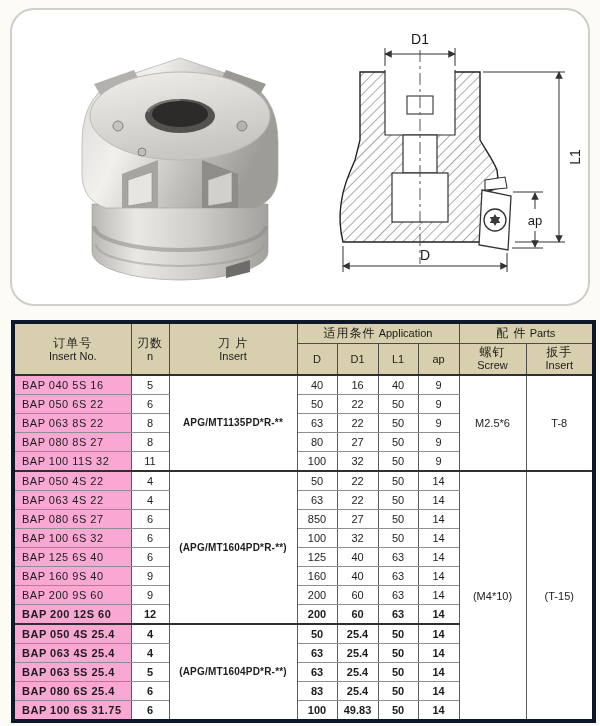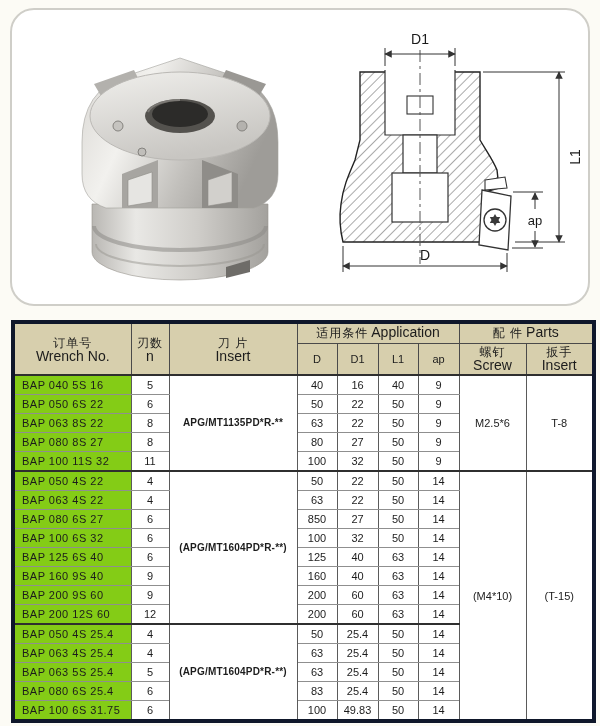--- a/index.html
+++ b/index.html
@@ -44,33 +44,33 @@
     padding: 0 2px;
     font-weight: normal;
     overflow: hidden;
     white-space: nowrap;
   }
   .spec thead th { background: #d7cfad; border-color: #4a4a4a; }
   .spec thead tr.hrow1 th { height: 21px; }
   .spec thead tr.hrow2 th { height: 32px; }
   .spec thead tr.hrow2 th { border-bottom: 2px solid #2f2f2f; }
   .zh { font-size: 12px; letter-spacing: 1px; }
-  .en { font-size: 14px; letter-spacing: 0; }
+  .en { font-size: 11px; letter-spacing: 0; }
   .hd-stack .zh { display: block; line-height: 14px; }
   .hd-stack .en { display: block; line-height: 13px; }
   .spec tbody td { height: 18px; line-height: 18px; }
   .spec td.order {
-    background: #84cc16;
+    background: #f9a8d4;
     text-align: left;
     padding-left: 7px;
     letter-spacing: 0.5px;
   }
   .spec td.insert { font-size: 10px; letter-spacing: 0.2px; font-weight: bold; }
   .spec td.part   { font-size: 11px; }
-  .spec td.bold   { font-weight: normal; }
+  .spec td.bold   { font-weight: bold; }
   .spec tr.group-start td { border-top: 2px solid #2f2f2f; }
 </style>
 </head>
 <body>
 
 <div class="top-panel">
 
   <div class="photo-wrap">
     <svg width="300" height="278" viewBox="0 0 300 278">
       <defs>
@@ -179,21 +179,21 @@
       <col style="width:41px">
       <col style="width:40px">
       <col style="width:41px">
     <col style="width:67px">
       <col style="width:68px">
   </colgroup>
   <thead>
     <tr class="hrow1">
       <th rowspan="2" class="hd-stack">
         <span class="zh">订单号</span>
-        <span class="en">Wrench No.</span>
+        <span class="en">Insert No.</span>
       </th>
       <th rowspan="2" class="hd-stack">
         <span class="zh">刃数</span>
         <span class="en">n</span>
       </th>
       <th rowspan="2" class="hd-stack">
         <span class="zh">刀 片</span>
         <span class="en">Insert</span>
       </th>
       <th colspan="4">

